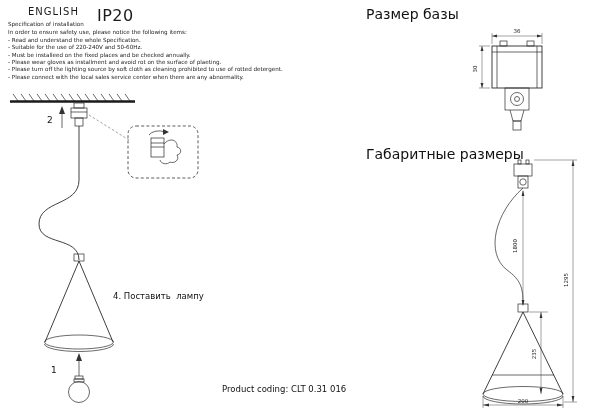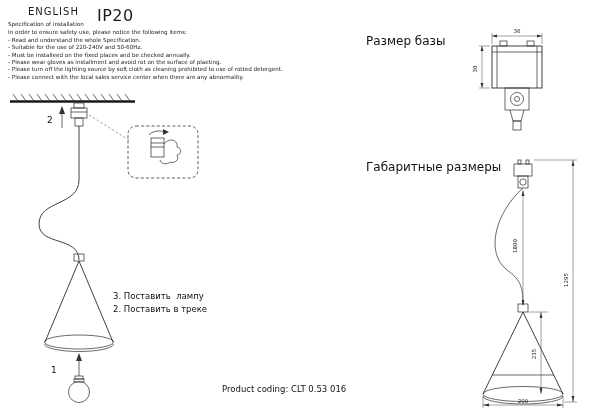--- a/index.html
+++ b/index.html
@@ -8,23 +8,23 @@
     background:#ffffff;color:#1a1a1a;
     font-family:"DejaVu Sans","Liberation Sans",sans-serif;
   }
   .abs{position:absolute;}
   .lang{left:28px;top:6px;font-size:10px;letter-spacing:1px;}
   .ip{left:97px;top:6px;font-size:16px;letter-spacing:.5px;}
   .spec{left:8px;top:21px;font-size:5.6px;line-height:7.4px;color:#222;width:280px;}
   .spec .t{margin-bottom:1px;}
   .steps{left:113px;top:290px;font-size:8.5px;line-height:13px;color:#111;}
   .pre{white-space:pre;}
-  .sec-title{font-size:12px;color:#111;margin-top:28px;}
+  .sec-title{font-size:14px;color:#111;}
   .sec-title.one{left:366px;top:6px;}
-  .sec-title.two{left:366px;top:132px;}
+  .sec-title.two{left:366px;top:146px;}
   .coding{left:222px;top:384px;font-size:8.5px;color:#111;}
   svg{display:block;}
   svg text{font-family:"DejaVu Sans","Liberation Sans",sans-serif;fill:#1a1a1a;}
   .ln{stroke:#2a2a2a;stroke-width:0.9;fill:none;}
   .ln2{stroke:#2a2a2a;stroke-width:0.7;fill:none;}
   .dim{stroke:#444;stroke-width:0.5;fill:none;}
   .arr{fill:#333;stroke:none;}
   .dimtxt{font-size:5.5px;fill:#222;}
   .marktxt{font-size:9px;fill:#111;}
 </style>
@@ -92,22 +92,21 @@
     <polygon class="arr" points="71,273 74,265 77,273"></polygon>
   </g>
   <g>
     <rect class="ln2" x="70" y="288" width="8" height="3"></rect>
     <rect class="ln2" x="69" y="291" width="10" height="3"></rect>
     <circle class="ln2" cx="74" cy="304" r="10.5"></circle>
   </g>
 </svg>
 
 <div class="abs steps">
-  <div class="pre">3. Поставить  лампу</div>
-  <div class="pre">2. Поставить в треке</div>
+  <div class="pre">4. Поставить  лампу</div>
 </div>
 
 <div class="abs sec-title one">Размер базы</div>
 
 <svg class="abs" style="left:468px;top:24px;" width="100" height="115" viewBox="0 0 100 115">
 
   <g>
     <line class="dim" x1="24" y1="9" x2="24" y2="20"></line>
     <line class="dim" x1="74" y1="9" x2="74" y2="20"></line>
     <line class="dim" x1="24" y1="12" x2="74" y2="12"></line>
@@ -192,13 +191,13 @@
   <g>
     <line class="dim" x1="28" y1="238" x2="28" y2="250"></line>
     <line class="dim" x1="108" y1="238" x2="108" y2="250"></line>
     <line class="dim" x1="28" y1="247" x2="108" y2="247"></line>
     <polygon class="arr" points="34,245.6 28,247 34,248.4"></polygon>
     <polygon class="arr" points="102,245.6 108,247 102,248.4"></polygon>
     <text class="dimtxt" text-anchor="middle" x="68" y="245">200</text>
   </g>
 </svg>
 
-<div class="abs coding">Product coding: CLT 0.53 016</div>
+<div class="abs coding">Product coding: CLT 0.31 016</div>
 
 </body></html>

